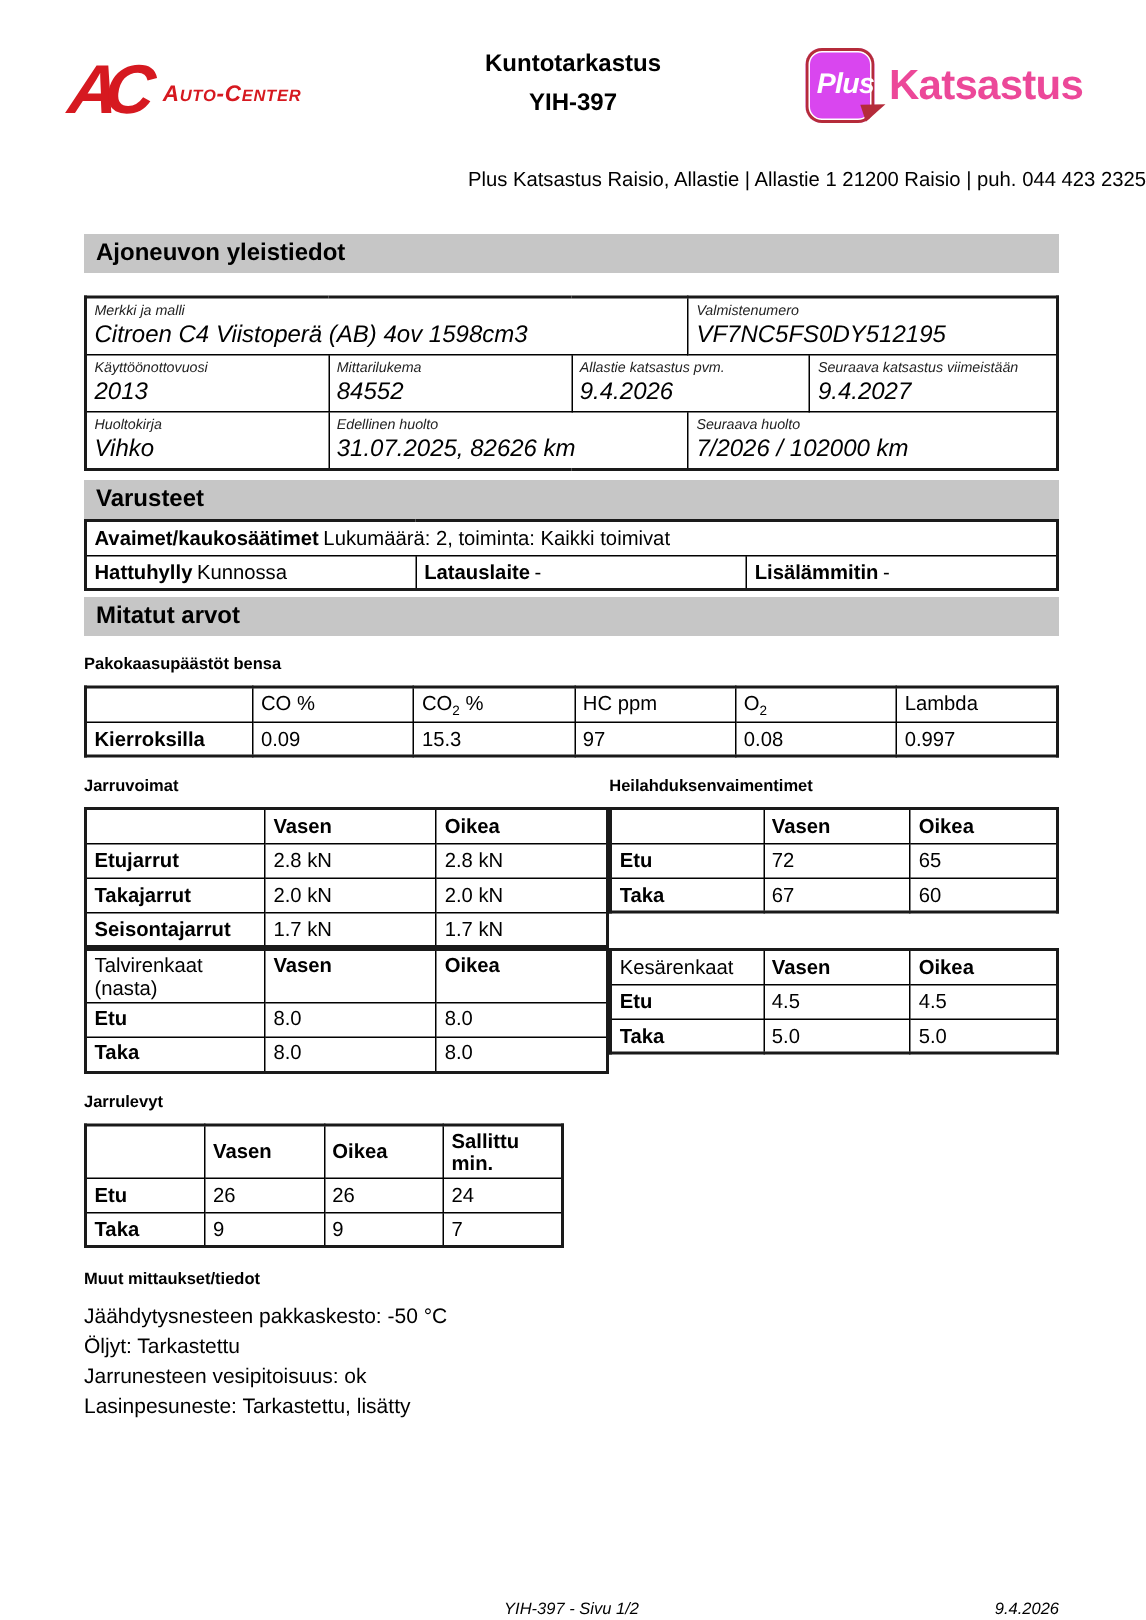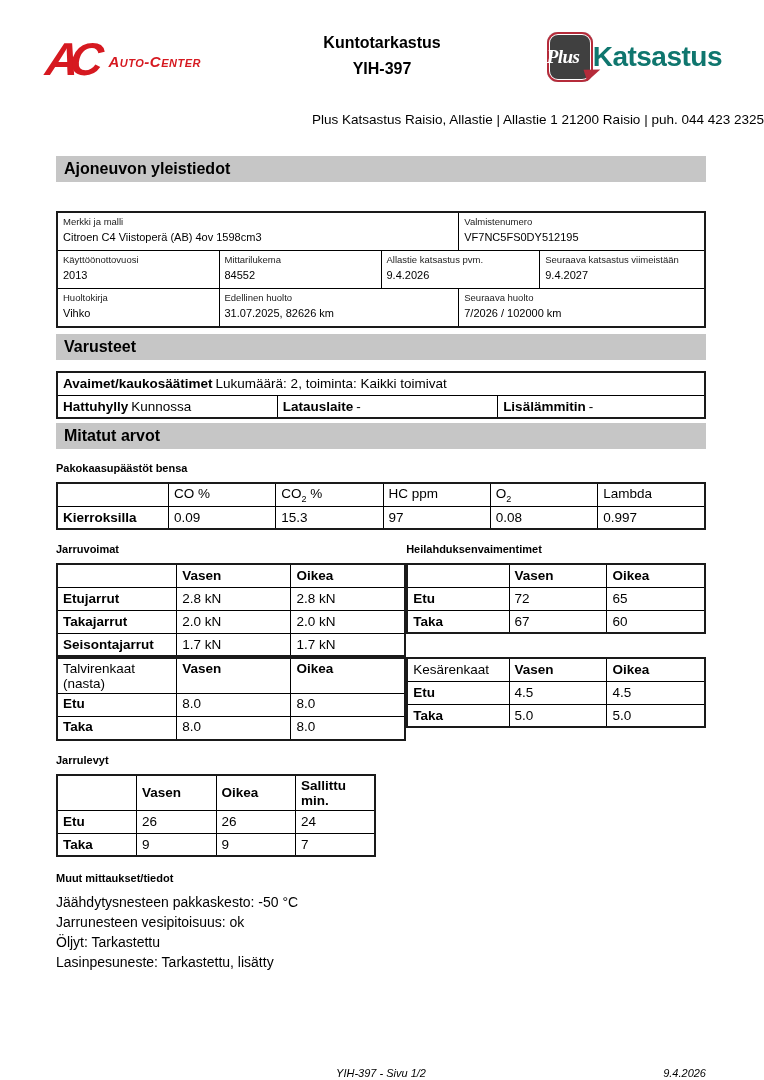--- a/index.html
+++ b/index.html
@@ -9,45 +9,45 @@
   .page { width:764px; height:1080px; position:relative; background:#ffffff; }
 
   
   .header { position:relative; height:72px; margin-top:30px; }
   .ac-logo { position:absolute; left:46px; top:6px; white-space:nowrap; }
   .ac-mark { font-style:italic; font-weight:900; font-size:46px; line-height:46px; color:#d61920; letter-spacing:-9px; display:inline-block; transform:skewX(-6deg); }
   .ac-name { font-style:italic; font-weight:bold; font-size:15px; color:#d61920; font-variant:small-caps; letter-spacing:0.5px; margin-left:14px; vertical-align:8px; }
   .title-block { position:absolute; left:50%; transform:translateX(-50%); top:0; text-align:center; }
   .title-line { font-size:16px; font-weight:bold; line-height:26px; }
   .plus-logo { position:absolute; right:42px; top:2px; display:flex; align-items:center; }
-  .plus-badge { width:46px; height:50px; background:#404040; border-radius:11px; position:relative; display:flex; align-items:center; justify-content:flex-start; box-shadow:inset 0 0 0 2px #b52b3a, inset 0 0 0 3px #ffffff;font-family:Liberation Serif, serif; }
+  .plus-badge { width:46px; height:50px; background:#d946ef; border-radius:11px; position:relative; display:flex; align-items:center; justify-content:flex-end; box-shadow:inset 0 0 0 2px #b52b3a, inset 0 0 0 3px #ffffff; }
   .plus-badge-text { color:#ffffff; font-style:italic; font-weight:bold; font-size:19px; letter-spacing:-0.5px; }
   .plus-tail { position:absolute; right:-8px; bottom:3px; width:0; height:0; border-left:16px solid #b52b3a; border-top:5px solid transparent; border-bottom:7px solid transparent; transform:rotate(-18deg); }
-  .plus-name { color:#0f766e; font-weight:bold; font-size:28px; letter-spacing:-0.5px; }
+  .plus-name { color:#ec4899; font-weight:bold; font-size:28px; letter-spacing:-0.5px; margin-left:10px; }
 
   .address { text-align:right; font-size:13.5px; margin-top:10px; }
 
   
   .content { position:absolute; left:56px; top:126px; width:650px; }
 
   .section-bar { background:#c6c6c6; height:26px; line-height:26px; padding-left:8px; font-size:16px; font-weight:bold; }
 
   table { border-collapse:collapse; table-layout:fixed; width:100%; }
   table, td, th { border:1px solid #000; }
   table { border:2px solid #1a1a1a; }
   td, th { padding:2px 5px; font-size:13.5px; text-align:left; vertical-align:middle; overflow:hidden; }
 
   
-  .info-table { margin-top:29px; }
+  .info-table { margin-top:15px;font-style:italic; }
   .info-table td { padding:2px 5px 3px 5px; }
   .cell-label { font-size:9.5px; color:#222; line-height:12px; padding-top:1px; }
-  .cell-value { font-size:11px; line-height:19px; }
-
-  
-  .equip-table { margin-top:11px; }
+  .cell-value { font-size:16px; line-height:19px; }
+
+  
+  .equip-table { }
   .equip-table td { height:23px; }
   .equip-label { font-weight:bold; }
   .equip-value { margin-left:3px; }
 
   
   .caption { font-weight:bold; font-size:11px; margin-top:13px; margin-bottom:8px; }
   .meas-table td, .meas-table th { height:23px; font-weight:normal; }
   .meas-table .rowlabel { font-weight:bold; }
   .meas-table th.colhead { font-weight:bold; }
   sub { font-size:9px; }
@@ -343,22 +343,22 @@
         <td>9</td>
         <td>9</td>
         <td>7</td>
       </tr>
     </tbody>
       </table>
 
     <div class="caption" style="margin-top:15px;">Muut mittaukset/tiedot</div>
     <div class="other-lines">
       <div class="other-line">Jäähdytysnesteen pakkaskesto: -50 °C</div>
+      <div class="other-line">Öljyt: Tarkastettu</div>
       <div class="other-line">Jarrunesteen vesipitoisuus: ok</div>
-      <div class="other-line">Öljyt: Tarkastettu</div>
       <div class="other-line">Lasinpesuneste: Tarkastettu, lisätty</div>
     </div>
 
   </div>
 
   <div class="footer">
     <div class="footer-center">YIH-397 - Sivu 1/2</div>
     <div class="footer-date">9.4.2026</div>
   </div>
 

